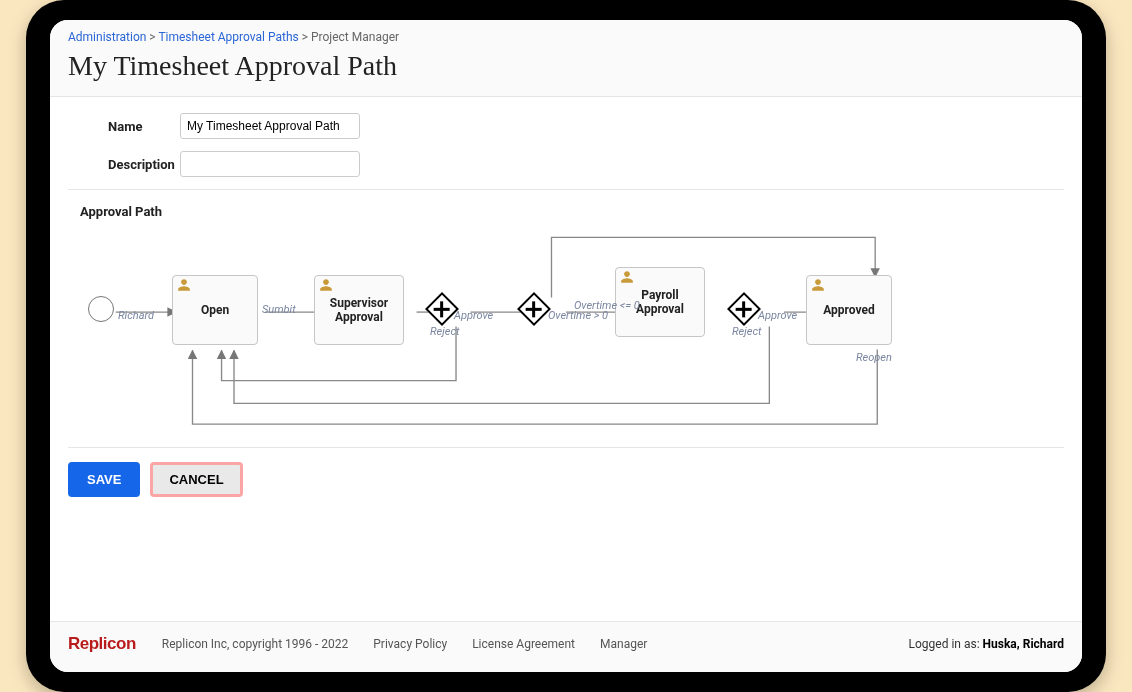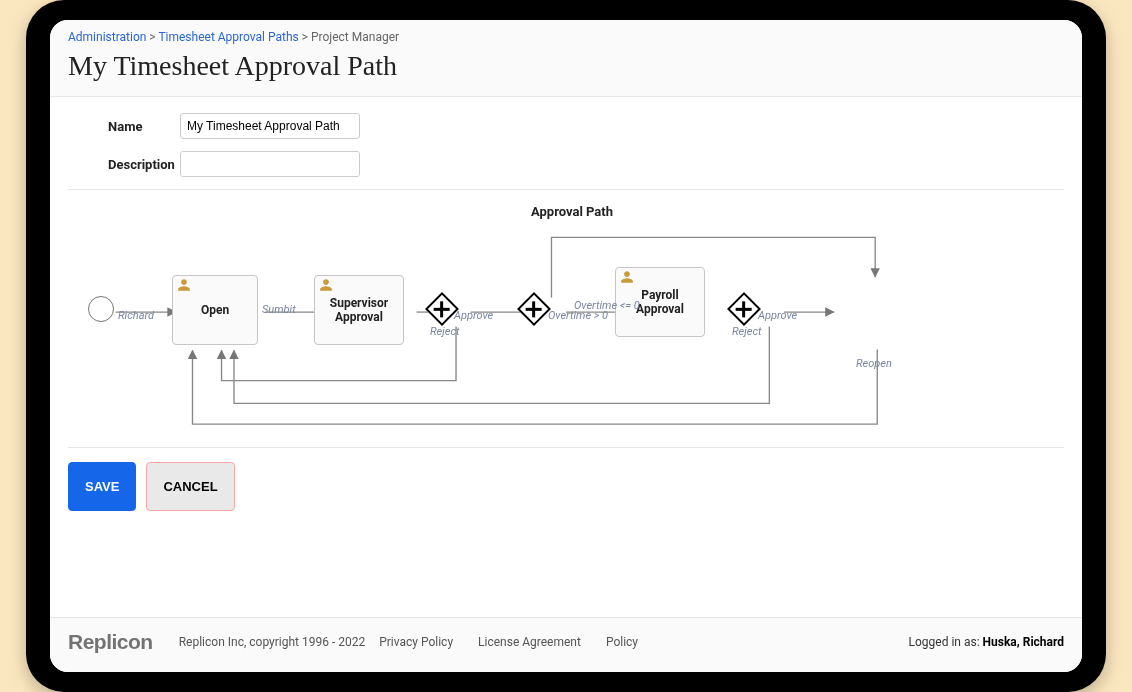--- a/index.html
+++ b/index.html
@@ -77,21 +77,20 @@
   }
   hr.sep {
     border: none;
     border-top: 1px solid #e6e6e6;
     margin: 10px 0 14px;
   }
   .section-label {
     font-weight: 700;
     font-size: 13px;
     margin: 0 0 8px 12px;
-    text-align: center;
   }
   .diagram-wrap {
     position: relative;
     width: 100%;
     height: 210px;
   }
   .diagram-wrap svg {
     position: absolute;
     inset: 0;
   }
@@ -154,48 +153,48 @@
   }
   .buttons {
     display: flex;
     gap: 10px;
     margin-top: 8px;
   }
   .btn {
     border-radius: 4px;
     font-size: 13px;
     font-weight: 700;
-    padding: 16px 16px;
-    border: 1px solid #fca5a5;
+    padding: 7px 16px;
+    border: 3px solid #fca5a5;
     background: #e9e9e9;
     cursor: pointer;
   }
   .btn.primary {
     background: #1566e8;
     border-color: #1566e8;
     color: #fff;
   }
   .footer {
     border-top: 1px solid #e6e6e6;
     background: #fafafa;
     padding: 12px 18px 18px;
     display: flex;
     align-items: center;
     font-size: 12px;
     color: #666;
   }
   .brand {
     font-family: Arial, sans-serif;
     font-weight: 900;
-    font-size: 21px;
-    color: #737373;
+    font-size: 17px;
+    color: #b91c1c;
     letter-spacing: -0.5px;
     margin-right: 26px;
   }
-  .footer .links span { margin-right: 11px; color:#555;}
+  .footer .links span { margin-right: 22px; color:#555;}
   .footer .links a { margin-right: 22px; color:#555; text-decoration:none;}
   .footer .login { margin-left: auto; color:#333;padding-left:26px;}
   .footer .login b { color:#000; }
 </style>
 </head>
 <body>
 
 <div class="tablet">
   <div class="screen">
 
@@ -286,47 +285,55 @@
           <span class="user-icon">
             <svg width="14" height="14" viewBox="0 0 24 24">
                 <path fill="currentColor" d="M12 12c2.7 0 5-2.3 5-5s-2.3-5-5-5-5 2.3-5 5 2.3 5 5 5zm0 2c-3.3 0-10 1.7-10 5v3h20v-3c0-3.3-6.7-5-10-5z"></path>
               </svg>
           </span>
           <span>Payroll Approval</span>
         </div>
 
         <div class="gateway" style="left:664px; top:70px;"></div>
 
+        <div class="node" style="left:738px; top:48px; width:86px; height:70px;">
+          <span class="user-icon">
+            <svg width="14" height="14" viewBox="0 0 24 24">
+                <path fill="currentColor" d="M12 12c2.7 0 5-2.3 5-5s-2.3-5-5-5-5 2.3-5 5 2.3 5 5 5zm0 2c-3.3 0-10 1.7-10 5v3h20v-3c0-3.3-6.7-5-10-5z"></path>
+              </svg>
+          </span>
+          <span>Approved</span>
+        </div>
 
         <span class="edge-label" style="left:50px; top:82px;">Richard</span>
         <span class="edge-label" style="left:194px; top:76px;">Sumbit</span>
         <span class="edge-label" style="left:386px; top:82px;">Approve</span>
         <span class="edge-label" style="left:362px; top:98px;">Reject</span>
         <span class="edge-label" style="left:470px; top:72px;margin-left:36px;">Overtime &lt;= 0</span>
         <span class="edge-label" style="left:480px; top:82px;">Overtime &gt; 0</span>
         <span class="edge-label" style="left:690px; top:82px;">Approve</span>
         <span class="edge-label" style="left:664px; top:98px;">Reject</span>
-        <span class="edge-label" style="left:788px; top:130px;">Reopen</span>
+        <span class="edge-label" style="left:788px; top:124px;">Reopen</span>
       </div>
 
       <hr class="sep">
 
       <div class="buttons">
         <button class="btn primary">SAVE</button>
         <button class="btn">CANCEL</button>
       </div>
     </div>
 
     <div class="footer">
       <span class="brand">Replicon</span>
       <span class="links">
         <span>Replicon Inc, copyright 1996 - 2022</span>
         <a href="#">Privacy Policy</a>
         <a href="#">License Agreement</a>
-        <a href="#">Policy</a>
+        <a href="#">Manager</a>
       </span>
       <span class="login">
         <span>Logged in as: </span><b>Huska, Richard</b>
       </span>
     </div>
 
   </div>
 </div>
 
 </body></html>

